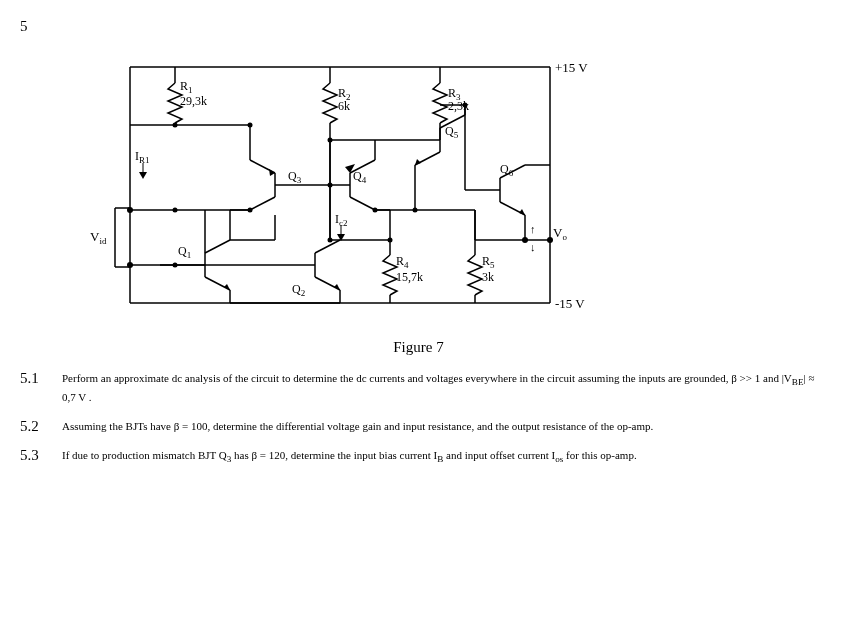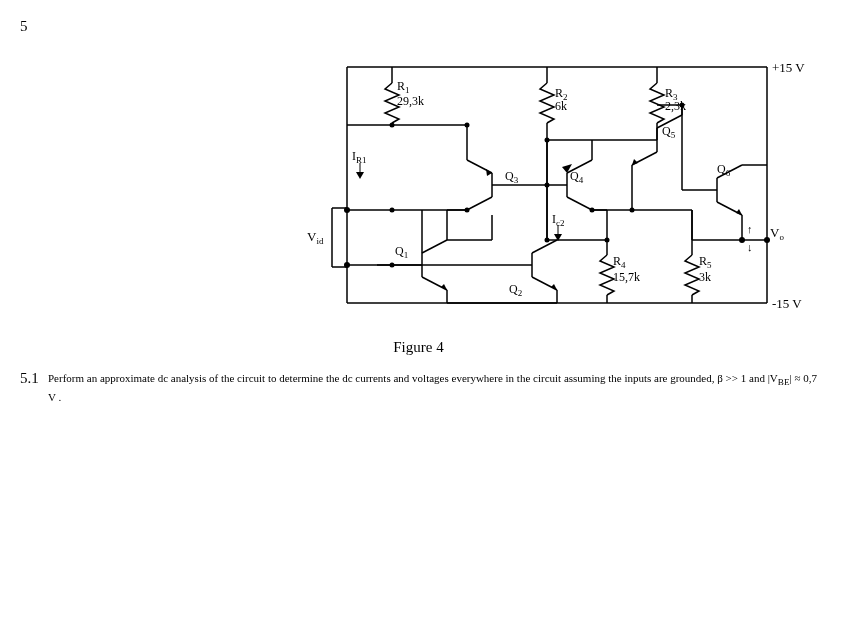--- a/index.html
+++ b/index.html
@@ -21,35 +21,36 @@
     .q-number {
       min-width: 20px;
       font-size: 15px;
     }
     .q-text {
       font-size: 15px;
     }
 
     .figure-container {
       display: flex;
-      justify-content: flex-end;
+      justify-content: flex-start;
       margin: 10px 0 4px 0;
     }
 
     .figure-caption {
       text-align: center;
       font-size: 15px;
       margin-bottom: 14px;
     }
 
     .sub-questions {
       margin-left: 0;
     }
     .sub-question {
       display: flex;
+      gap: 14px;
       margin-bottom: 12px;
       font-family: Liberation Serif, serif;
     }
     .sub-num {
       min-width: 28px;
       font-size: 15px;
     }
     .sub-text {
       font-size: 11px;
       line-height: 1.55;
@@ -300,28 +301,42 @@
     <text x="510" y="206" font-size="11">↓</text>
 
     <circle cx="155" cy="80" r="2.5" fill="#000"></circle>
     <circle cx="155" cy="165" r="2.5" fill="#000"></circle>
     <circle cx="230" cy="80" r="2.5" fill="#000"></circle>
 
   </svg>
 </div>
 
 <div class="figure-caption">
-  <span>Figure 4</span>
+  <span>Figure 7</span>
 </div>
 
 <div class="sub-questions">
 
   <div class="sub-question">
     <span class="sub-num">5.1</span>
     <span class="sub-text">
       Perform an approximate dc analysis of the circuit to determine the dc currents and voltages
       everywhere in the circuit assuming the inputs are grounded, β &gt;&gt; 1 and |V<sub>BE</sub>| ≈ 0,7 V .
     </span>
   </div>
 
-
+  <div class="sub-question">
+    <span class="sub-num">5.2</span>
+    <span class="sub-text">
+      Assuming the BJTs have β = 100, determine the differential voltage gain and input resistance, and the
+      output resistance of the op-amp.
+    </span>
+  </div>
+
+  <div class="sub-question">
+    <span class="sub-num">5.3</span>
+    <span class="sub-text">
+      If due to production mismatch BJT Q<sub>3</sub> has β = 120, determine the input bias current I<sub>B</sub> and input offset
+      current I<sub>os</sub> for this op-amp.
+    </span>
+  </div>
 
 </div>
 
 </body></html>

